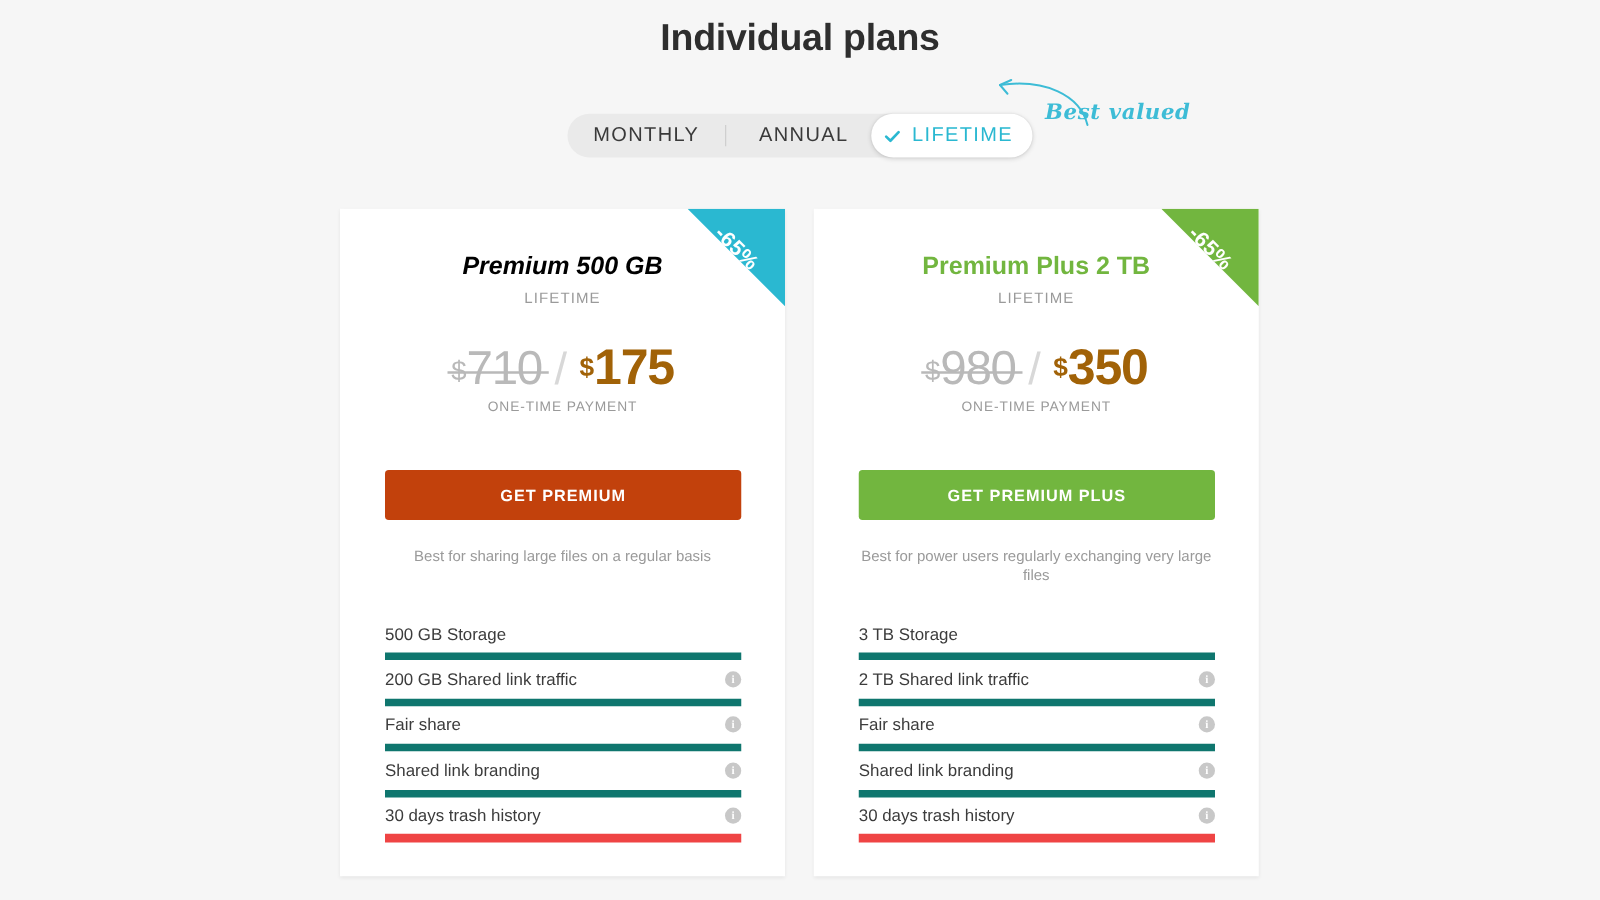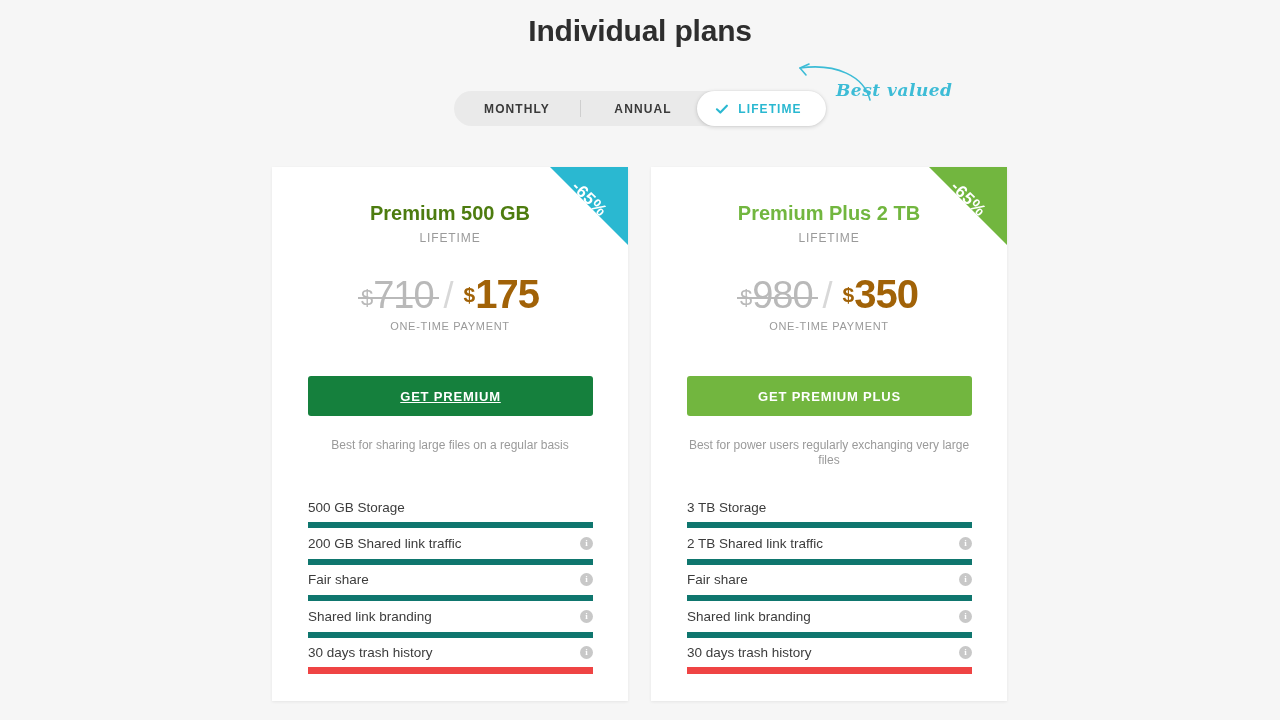--- a/index.html
+++ b/index.html
@@ -26,21 +26,21 @@
     width:372px; height:35px;
   }
   .toggle-track {
     position:absolute; inset:0;
     background:#eaeaea;
     border-radius:18px;
   }
   .toggle-opt {
     position:absolute; top:0; height:35px;
     display:flex; align-items:center; justify-content:center;
-    font-size:12px; font-weight:bold; letter-spacing:1.1px;
+    font-size:16px; font-weight:normal; letter-spacing:1.1px;
     color:#3a3a3a;
     cursor:pointer;
   }
   .toggle-opt.monthly { left:0; width:126px; }
   .toggle-opt.annual  { left:126px; width:126px; }
   .toggle-divider {
     position:absolute; left:126px; top:9px;
     width:1px; height:17px; background:#cfcfcf;
   }
   .toggle-opt.lifetime {
@@ -95,21 +95,21 @@
     transform:rotate(45deg);
     transform-origin:center center;
     color:#ffffff; font-size:17px; font-weight:bold;
     letter-spacing:0.5px;
   }
 
   .plan-name {
     position:absolute; top:35px; left:0; width:100%;
     text-align:center; font-size:20px; font-weight:bold;
   }
-  .plan-name.teal  { color:#4d7c0f; }
+  .plan-name.teal  { color:#000000;font-style:italic; }
   .plan-name.green { color:#72b63f; }
   .plan-period {
     position:absolute; top:64px; left:0; width:100%;
     text-align:center; font-size:12px; color:#9a9a9a;
     letter-spacing:0.9px;
   }
 
   .price-row {
     position:absolute; top:105px; left:0; width:100%;
     display:flex; align-items:baseline; justify-content:center;
@@ -141,21 +141,21 @@
 
   .cta {
     position:absolute; top:209px; left:36px;
     width:285px; height:40px;
     border:none; border-radius:3px;
     display:flex; align-items:center; justify-content:center;
     color:#ffffff; font-size:13px; font-weight:bold; letter-spacing:0.8px;
     cursor:pointer;
     font-family:"Liberation Sans", sans-serif;
   }
-  .cta.teal  { background:#15803d;text-decoration:underline; }
+  .cta.teal  { background:#c2410c; }
   .cta.green { background:#72b63f; }
 
   .tagline {
     position:absolute; top:271px; left:28px; width:300px;
     text-align:center; font-size:12px; color:#9a9a9a; line-height:1.25;
   }
 
   .features { position:absolute; top:325px; left:36px; width:285px; }
   .feature-row {
     position:relative;

